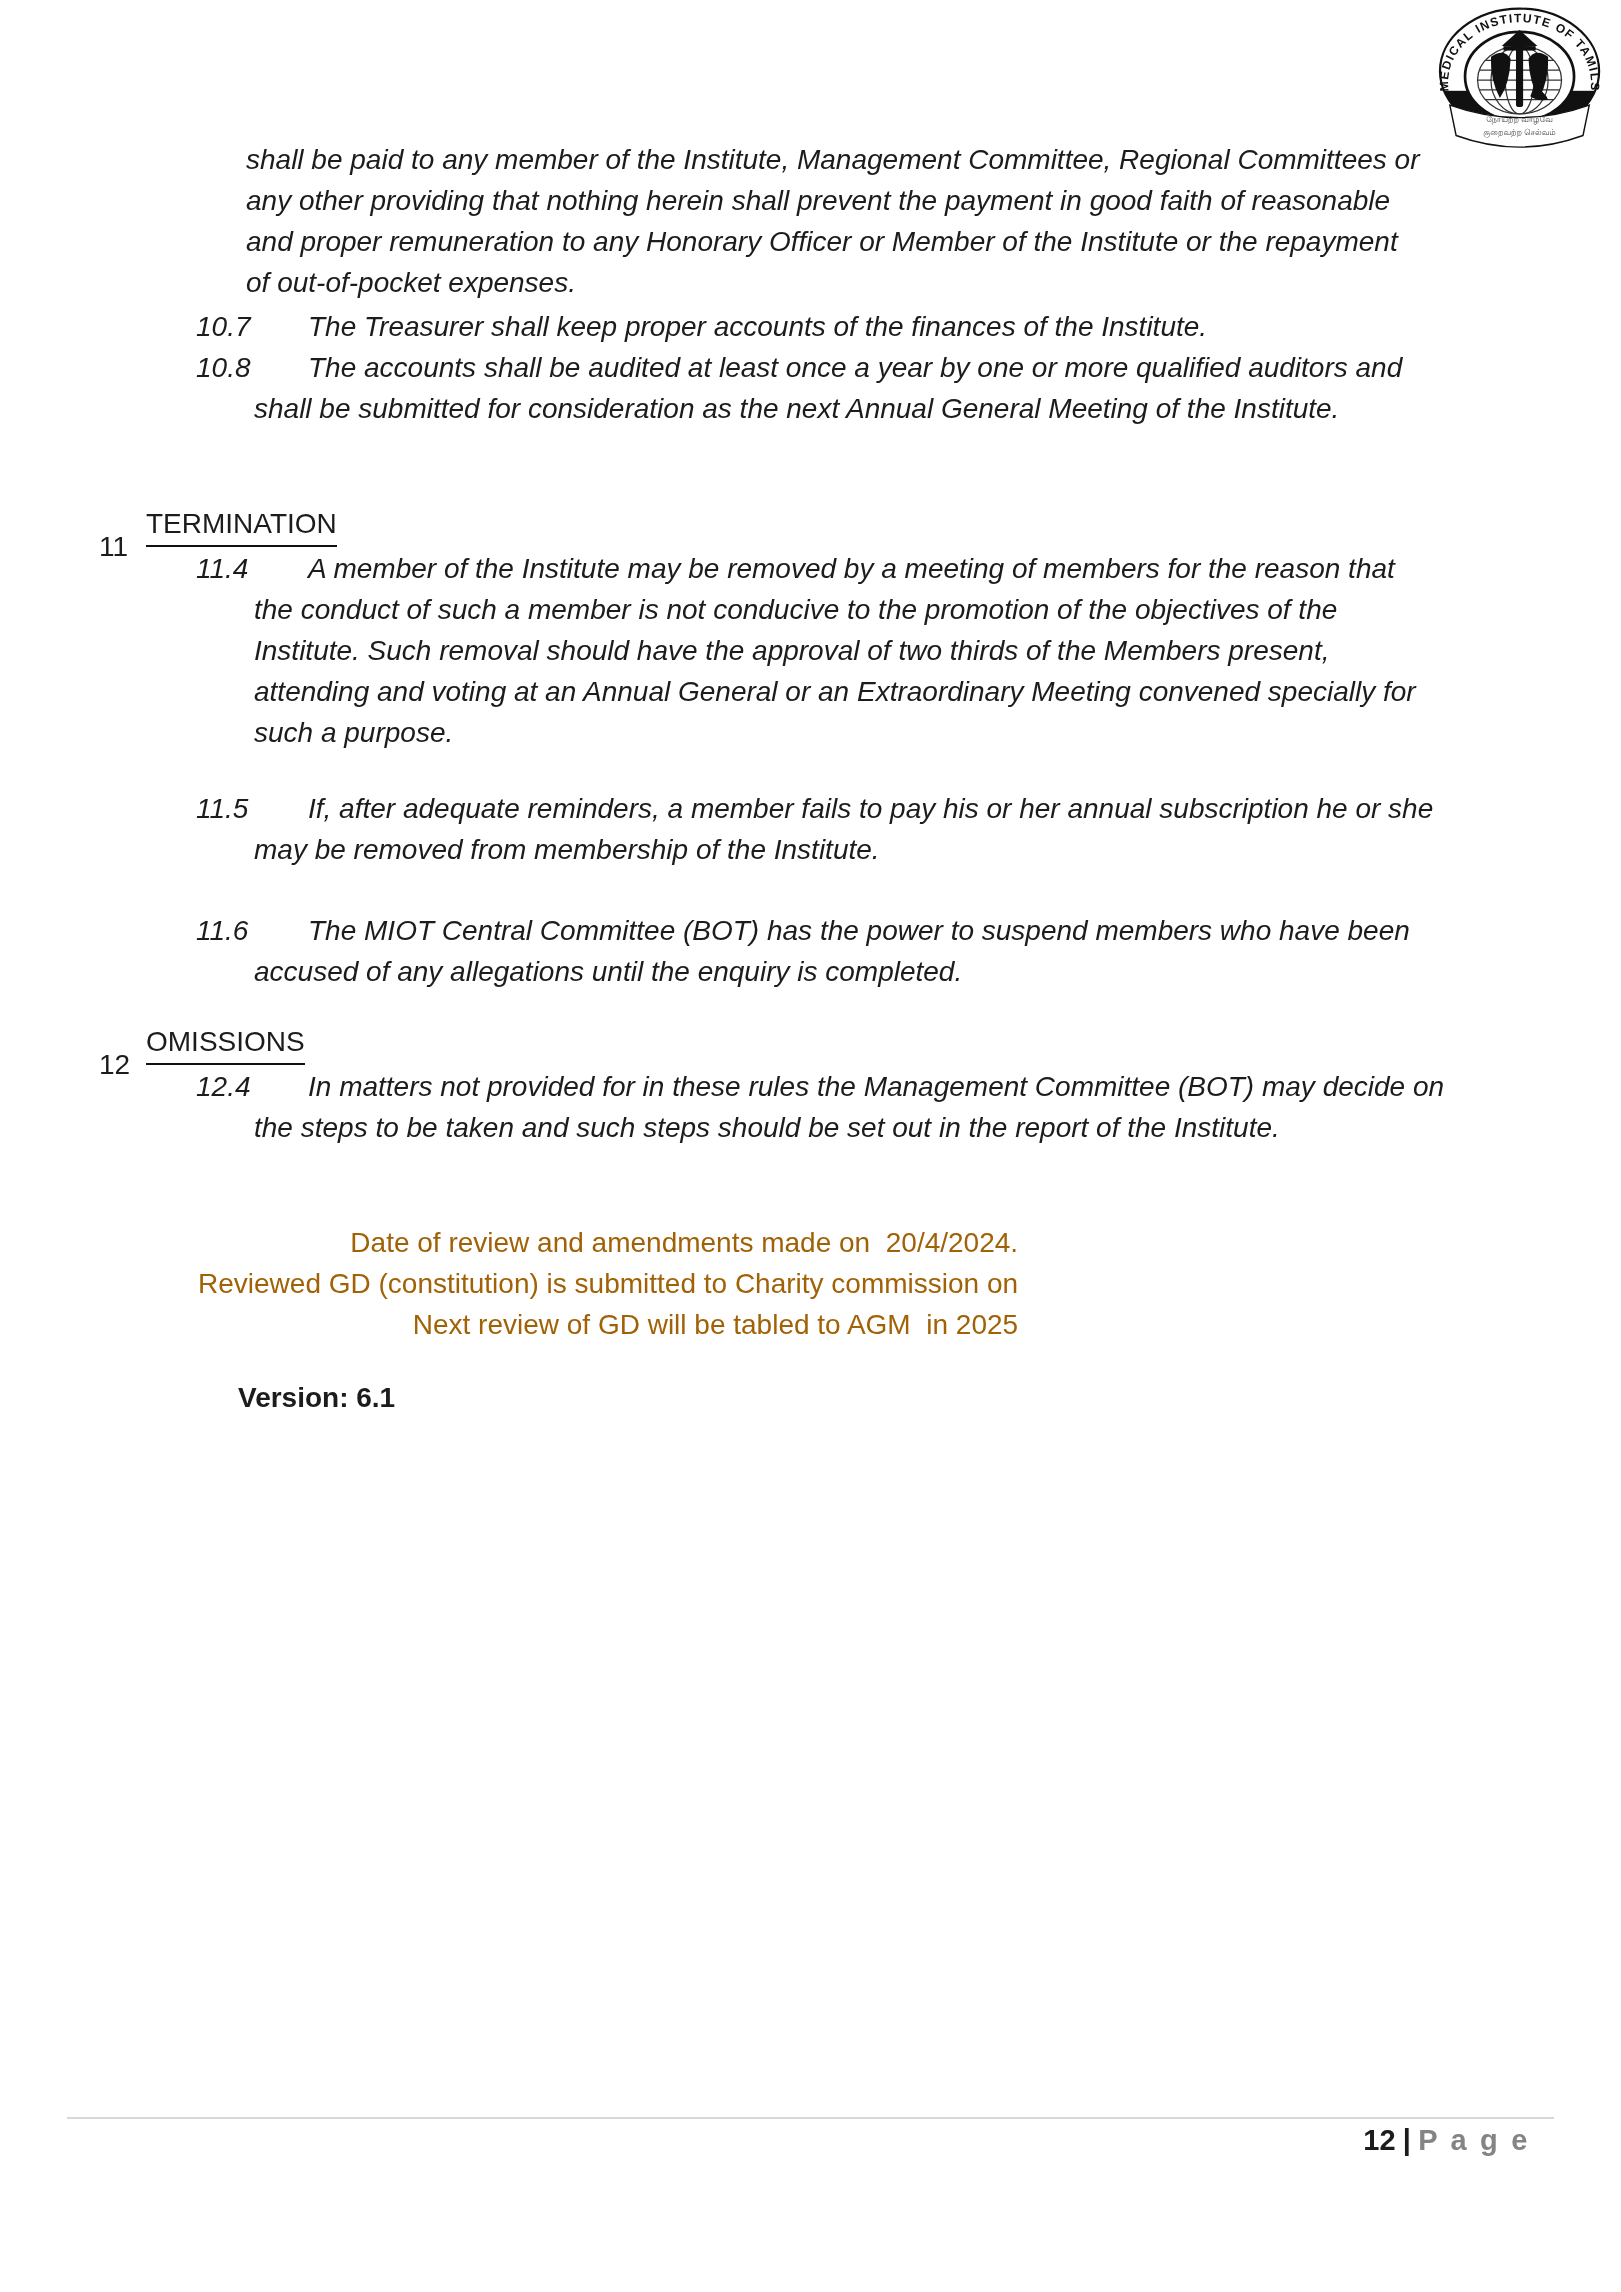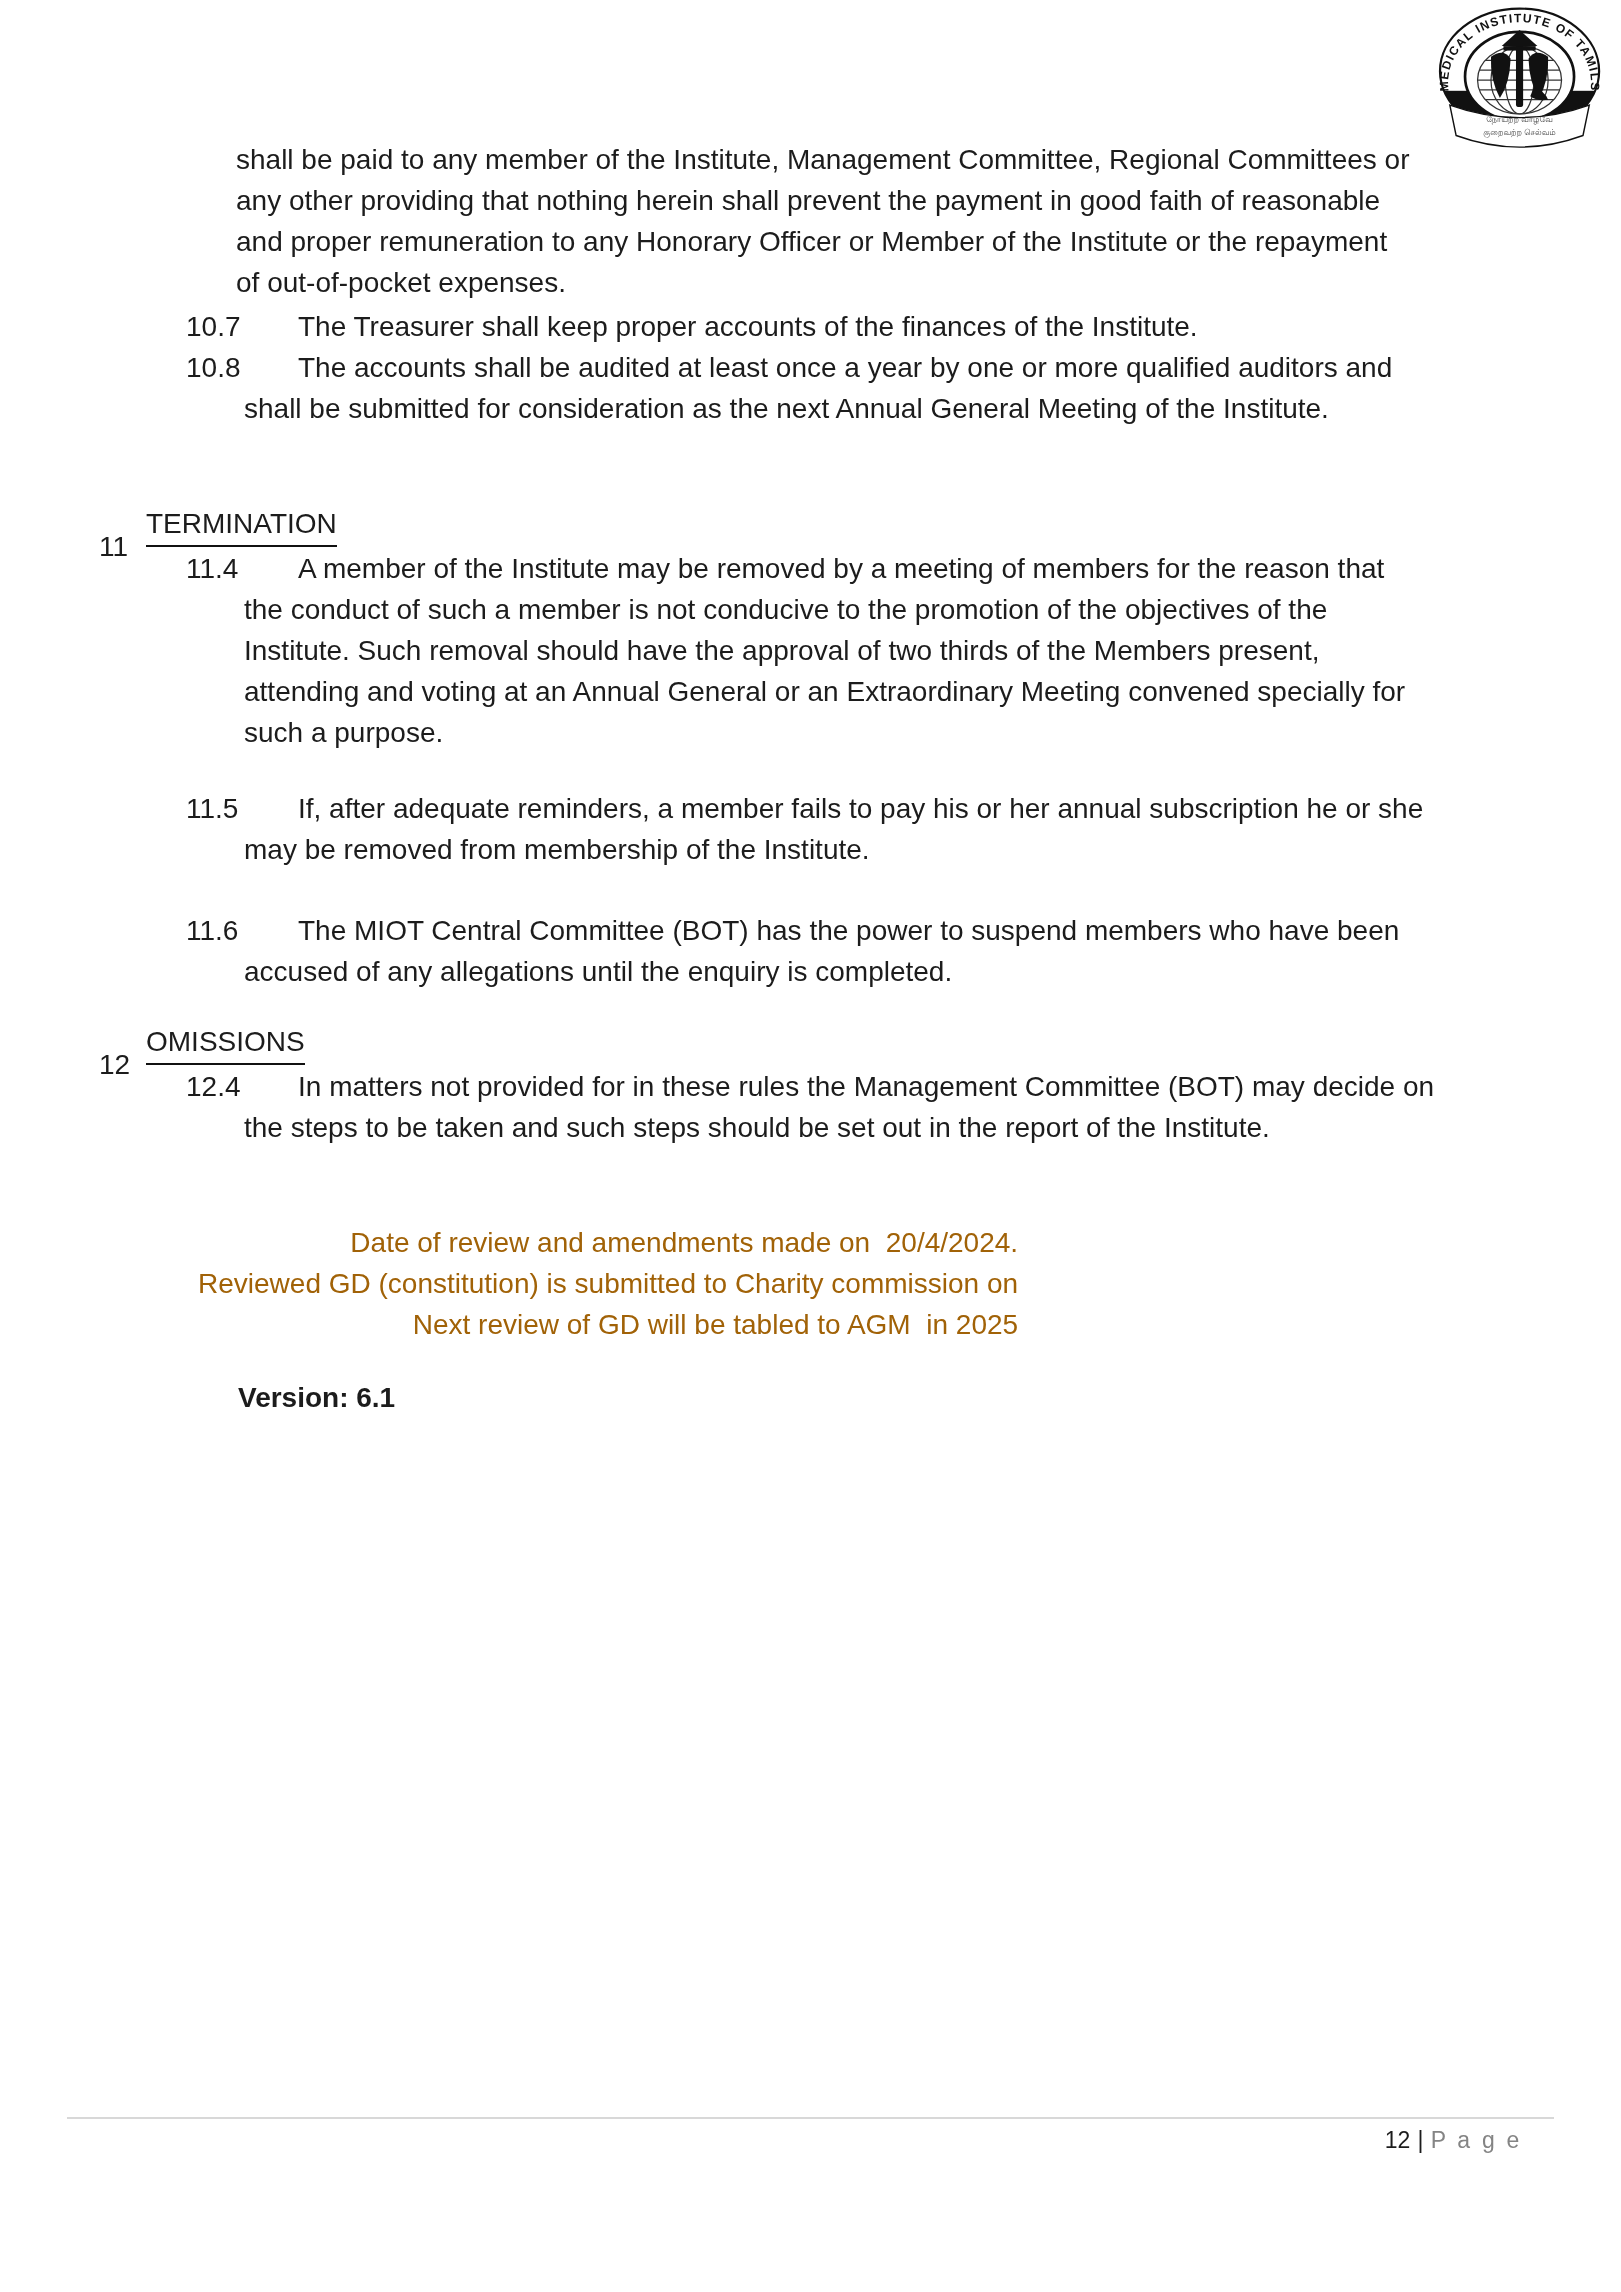--- a/index.html
+++ b/index.html
@@ -6,34 +6,34 @@
   .page {
     position: relative;
     width: 1621px;
     height: 2293px;
     background: #ffffff;
     font-family: "Liberation Sans", "DejaVu Sans", sans-serif;
     font-size: 28px;
     color: #1c1c1c;
     overflow: hidden;
   }
-  .block { position: absolute; left: 0; width: 1539px; line-height: 41px; }
+  .block { position: absolute; left: 10px; width: 1539px; line-height: 41px; font-style: italic; }
   .line  { white-space: pre; }
   .fline { padding-left: 298px; }   
   .cline { padding-left: 236px; margin-left: 8px; }   
   .pline { padding-left: 236px; }   
   .num   { position: absolute; left: 186px; top: 0; }
   .heading { position: absolute; left: 0; width: 1621px; line-height: 41px; }
   .hnum  { position: absolute; left: 99px; margin-top: 23px; }
   .htitle{ position: absolute; left: 146px; border-bottom: 2.7px solid #111; padding-bottom: 0.9px; }
   .notes { position: absolute; left: 198px; line-height: 41px; }
   .note-line { white-space: pre; }
   .version-line { position: absolute; left: 198px; font-weight: bold; line-height: 41px; white-space: pre; margin-left: 40px; }
   .footer-divider { position: absolute; left: 67px; top: 2117px; width: 1487px; height: 1.8px; background: #d8d8d8; }
-  .footer { position: absolute; left: 0; top: 2126px; width: 1522px; text-align: right; font-size: 23px; line-height: 29px; }
+  .footer { position: absolute; left: 8px; top: 2126px; width: 1522px; text-align: right; font-size: 29px; line-height: 29px; font-weight: bold; }
   .footer .pageno { color: #1c1c1c; }
   .footer .sep { color: #1c1c1c; padding: 0 7.2px; }
   .footer .pagelabel { color: #848484; letter-spacing: 2.7px; }
   .logo { position: absolute; left: 1437px; top: 5.4px; width: 166px; height: 143px; }
 </style>
 </head>
 <body>
 
 <div class="page">
 

